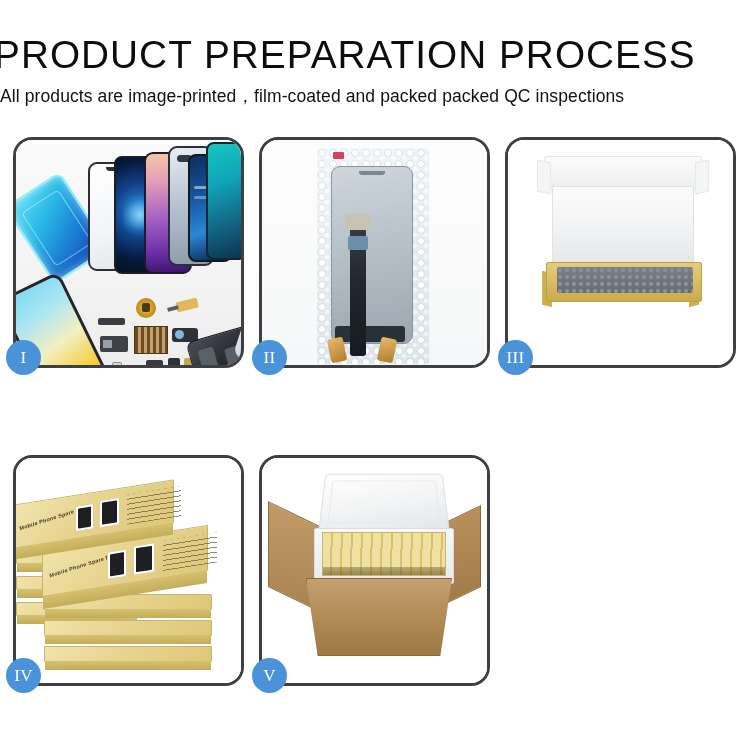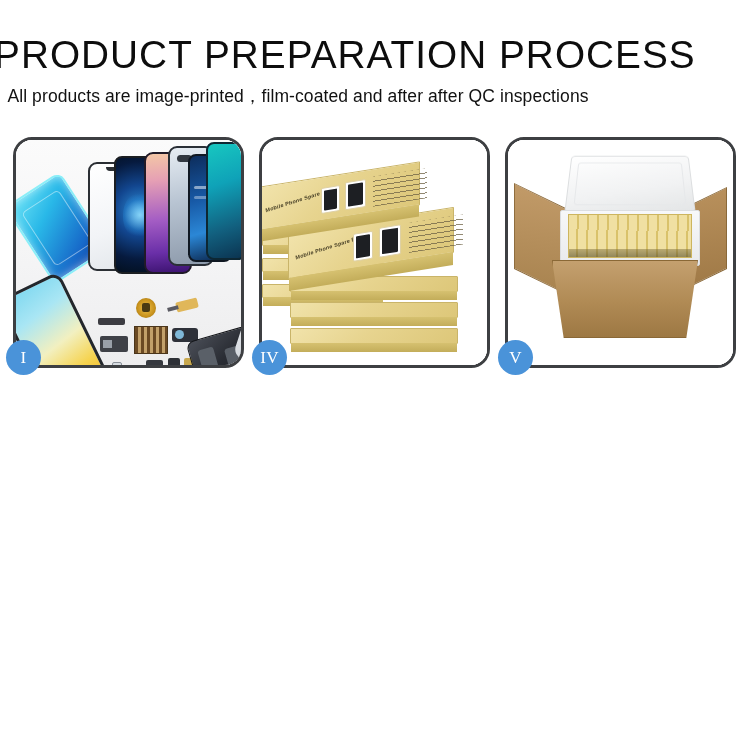--- a/index.html
+++ b/index.html
@@ -289,21 +289,21 @@
     background:#a3855a;transform:skewY(22deg);}
   .c6-plastic{position:absolute;left:140px;top:14px;width:64px;height:34px;
     background:linear-gradient(150deg,rgba(255,255,255,.9),rgba(235,240,244,.55));
     border-radius:6px;transform:rotate(-8deg);}
 </style>
 </head>
 <body>
 
 <div id="header">
   <div id="page-title">PRODUCT PREPARATION PROCESS</div>
-  <div id="page-subtitle">All products are image-printed，film-coated and after after QC inspections</div>
+  <div id="page-subtitle">All products are image-printed，film-coated and packed packed QC inspections</div>
 </div>
 
 <div id="panel-grid">
 
   <div class="panel">
     <div class="panel-photo">
       <div class="p1-bg"></div>
       <div class="ph ph-blue"></div>
       <div class="ph ph-glass">
           <span class="notch"></span>
@@ -329,21 +329,50 @@
       <div class="part pt-sq3"></div>
       <div class="part pt-sq4"></div>
 
       <div class="part pt-back"></div>
       <div class="part pt-hand"></div>
 
     </div>
     <div class="badge">I</div>
   </div>
 
-
+  <div class="panel">
+    <div class="panel-photo">
+      <div class="p2-bg"></div>
+      <div class="bubble-pack">
+        <div class="screen-inside"></div>
+        <div class="redtag"></div>
+        <div class="flex-bot"></div>
+        <div class="flexcable"></div>
+        <div class="flex-conn"></div>
+        <div class="flex-ic"></div>
+        <div class="flex-gold-l"></div>
+        <div class="flex-gold-r"></div>
+      </div>
+    </div>
+    <div class="badge">II</div>
+  </div>
+
+  <div class="panel">
+    <div class="panel-photo">
+      <div class="p3-bg"></div>
+      <div class="box3-lid"></div>
+      <div class="box3-foamback"></div>
+      <div class="box3-front-l"></div>
+      <div class="box3-front-r"></div>
+      <div class="box3-tray">
+        <div class="box3-tray-in"></div>
+      </div>
+    </div>
+    <div class="badge">III</div>
+  </div>
 
   <div class="panel">
     <div class="panel-photo">
       <div class="p4-bg"></div>
       <div class="stackwrap">
 
         <div class="sbox" style="left:2px;top:126px;width:122px;height:14px;">
             <div class="top"></div>
             <div class="side"></div>
           </div>

